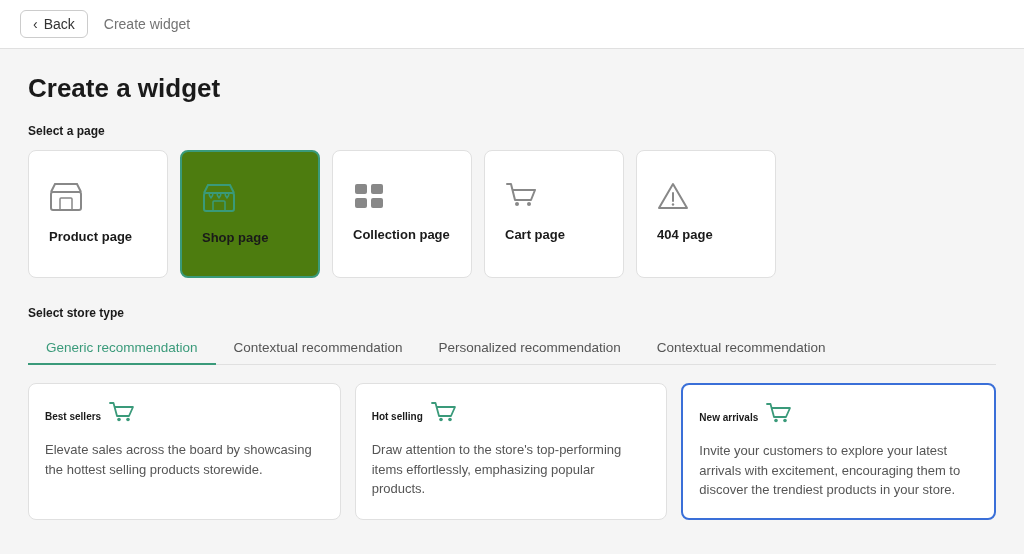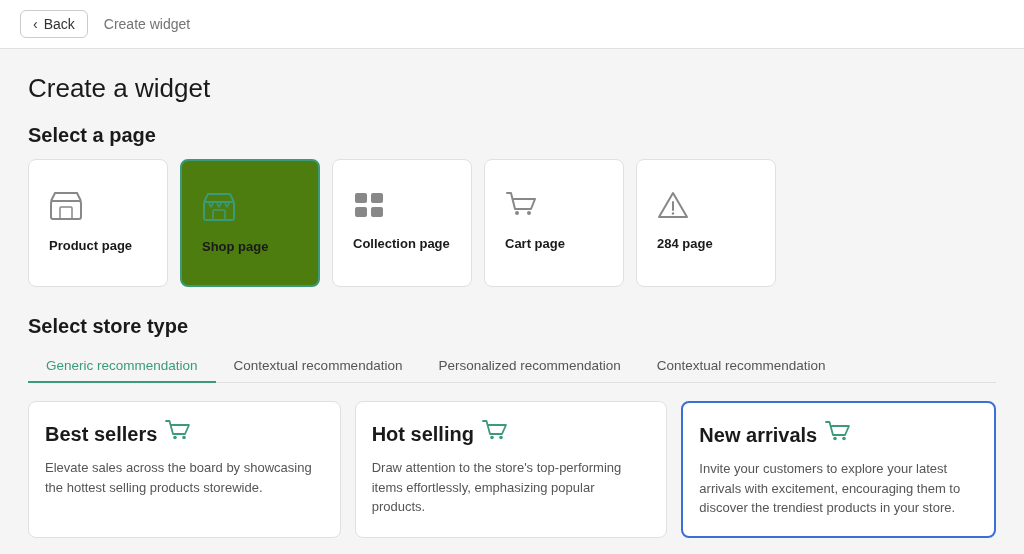--- a/index.html
+++ b/index.html
@@ -32,25 +32,25 @@
     .topbar-title {
       font-size: 14px;
       color: #737373;
       font-weight: 400;
     }
     .main {
       padding: 24px 28px;
     }
     .page-title {
       font-size: 26px;
-      font-weight: 400;
+      font-weight: 700;
       margin-bottom: 20px;
     }
     .section-label {
-      font-size: 20px;
+      font-size: 12px;
       font-weight: 700;
       margin-bottom: 12px;
     }
     .page-cards {
       display: flex;
       gap: 12px;
       margin-bottom: 28px;
     }
     .page-card {
       background: #fff;
@@ -118,21 +118,21 @@
     }
     .widget-card.selected {
       border: 2px solid #3a6fd8;
     }
     .widget-card-header {
       display: flex;
       align-items: center;
       gap: 8px;
     }
     .widget-card-title {
-      font-size: 20px;
+      font-size: 10px;
       font-weight: 700;
     }
     .widget-cart-icon {
       font-size: 22px;
       color: #3a9a7a;
     }
     .widget-card-desc {
       font-size: 13px;
       color: #555;
       line-height: 1.5;
@@ -205,21 +205,21 @@
     </div>
 
     <div class="page-card">
       <span class="page-card-icon">
         <svg width="32" height="28" viewBox="0 0 32 28" fill="none" xmlns="http://www.w3.org/2000/svg">
           <path d="M16 2 L30 26 H2 Z" stroke="#888" stroke-width="2" fill="none" stroke-linejoin="round"></path>
           <line x1="16" y1="11" x2="16" y2="19" stroke="#888" stroke-width="2" stroke-linecap="round"></line>
           <circle cx="16" cy="22.5" r="1.2" fill="#888"></circle>
         </svg>
       </span>
-      <span class="page-card-label">284 page</span>
+      <span class="page-card-label">404 page</span>
     </div>
 
   </div>
 
   <div class="section-label">Select store type</div>
 
   <div class="tabs">
     <div class="tab active">Generic recommendation</div>
     <div class="tab">Contextual recommendation</div>
     <div class="tab">Personalized recommendation</div>

